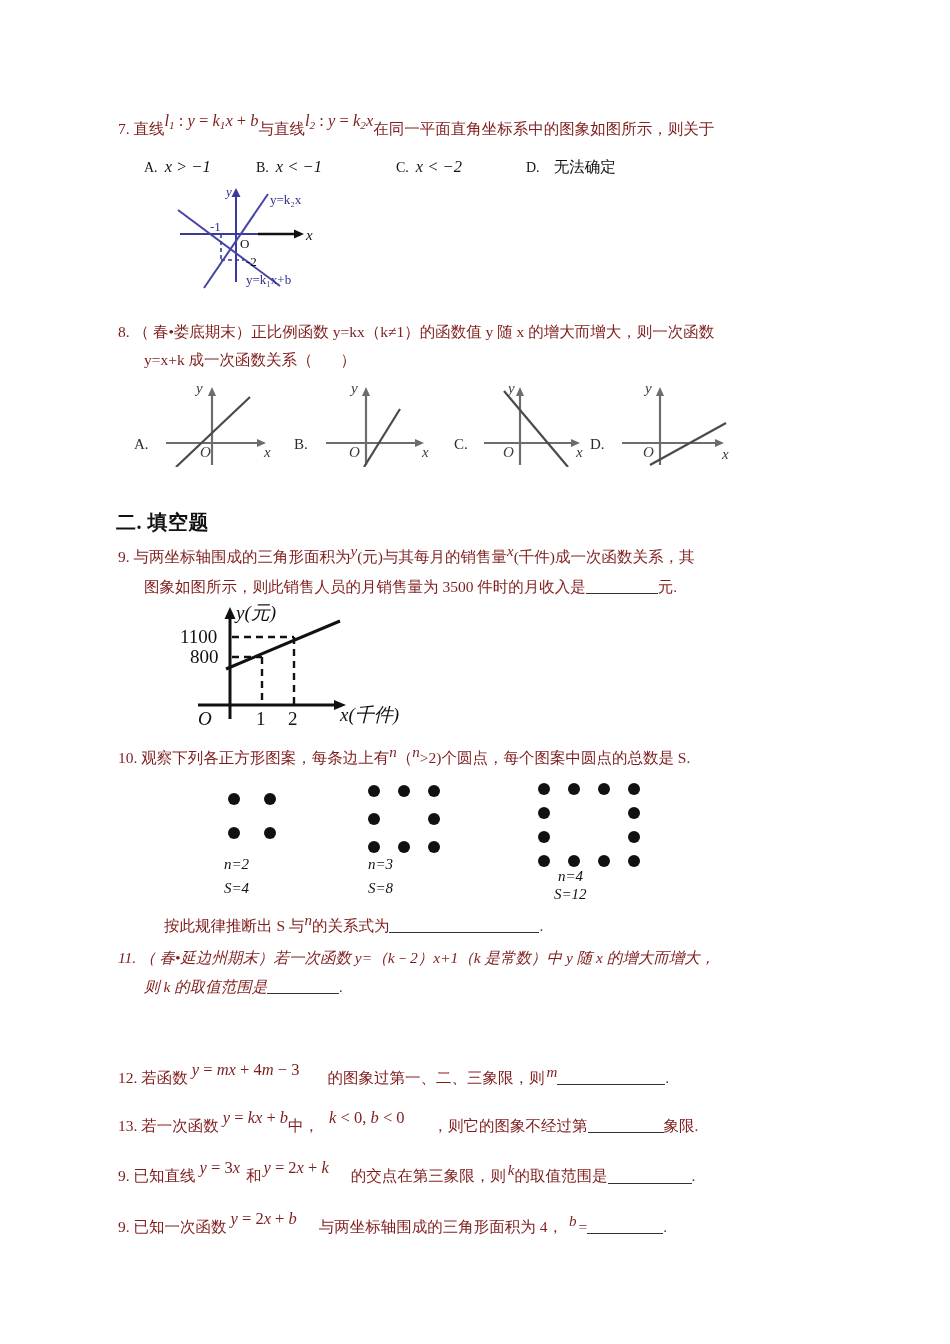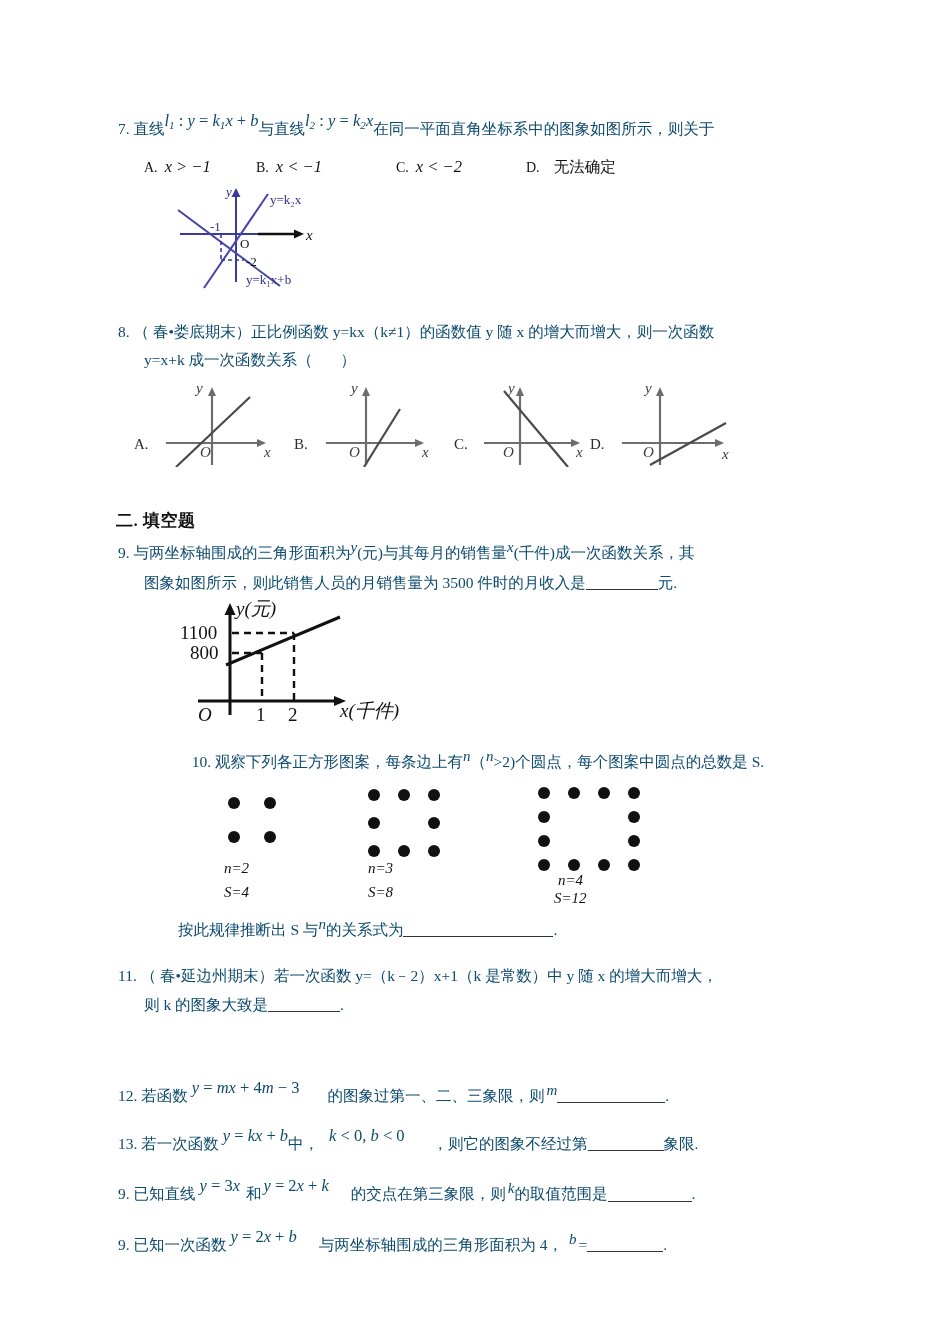--- a/index.html
+++ b/index.html
@@ -27,32 +27,32 @@
     left: 118px;
     top: 112px;
     width: 720px;
   }
 
   
   .q {
     position: relative;
     font-size: 15.5px;
     line-height: 1.95;
-    color: #0c4a6e;
+    color: #7f1d1d;
   }
   .qnum {
     display: inline-block;
   }
   .indent {
     display: block;
     margin-left: 26px;
   }
   .sec-title {
     font-weight: bold;
-    font-size: 17px;
+    font-size: 20px;
     letter-spacing: 0.5px;
   }
 
   
   .mi {
     font-family: "Liberation Serif", "DejaVu Serif", serif;
     font-style: italic;
     font-size: 16.5px;
   }
   .mn { font-style: normal; }
@@ -278,21 +278,21 @@
         <text class="txt-blk-i" x="68" y="18">y(元)</text>
         <text class="txt-blk-i" x="172" y="120">x(千件)</text>
         <text class="txt-blk-i" x="30" y="124" font-size="18">O</text>
         <text class="txt-blk" x="12" y="42" font-size="18">1100</text>
         <text class="txt-blk" x="22" y="62" font-size="18">800</text>
         <text class="txt-blk" x="88" y="124" font-size="18">1</text>
         <text class="txt-blk" x="120" y="124" font-size="18">2</text>
       </svg>
     </div>
 
-    <div class="q" style="margin-top:22px;line-height:1.9;text-align:center;">
+    <div class="q" style="margin-top:14px;line-height:1.9;">
       <span class="qnum">10.</span>
       <span>观察下列各正方形图案，每条边上有</span><span class="raise-sm">n</span><span>（</span><span class="raise-sm">n</span><span>&gt;2)个圆点，每个图案中圆点的总数是 S.</span>
     </div>
 
     <div class="fig" style="margin-left:90px;margin-top:8px;">
       <svg width="480" height="118" viewBox="0 0 480 118">
 
         <g>
           <circle cx="26" cy="18" r="6" fill="#111"></circle>
           <circle cx="62" cy="18" r="6" fill="#111"></circle>
@@ -328,30 +328,30 @@
           <circle cx="366" cy="80" r="6" fill="#111"></circle>
           <circle cx="396" cy="80" r="6" fill="#111"></circle>
           <circle cx="426" cy="80" r="6" fill="#111"></circle>
         </g>
         <text x="350" y="100" font-family="Liberation Serif, serif" font-style="italic" font-size="15" fill="#111">n=4</text>
         <text x="346" y="118" font-family="Liberation Serif, serif" font-style="italic" font-size="15" fill="#111">S=12</text>
       </svg>
     </div>
 
     <div class="q" style="margin-top:12px;line-height:1.9;">
-      <span class="indent" style="margin-left:60px;">
+      <span class="indent" style="margin-left:46px;">
         <span>按此规律推断出 S 与</span><span class="raise-sm">n</span><span>的关系式为</span><span class="blank" style="width:150px;"></span><span>.</span>
       </span>
     </div>
 
-    <div class="q" style="margin-top:18px;line-height:1.85;">
+    <div class="q" style="margin-top:4px;line-height:1.85;font-style:italic;">
       <span class="qnum">11.</span>
       <span>（ 春•延边州期末）若一次函数 y=（k﹣2）x+1（k 是常数）中 y 随 x 的增大而增大，</span>
       <span class="indent">
-        <span>则 k 的图象大致是</span><span class="blank" style="width:72px;"></span><span>.</span>
+        <span>则 k 的取值范围是</span><span class="blank" style="width:72px;"></span><span>.</span>
       </span>
     </div>
 
     <div class="q" style="margin-top:10px;line-height:2.2;">
       <span class="qnum">12.</span>
       <span>若函数</span><span class="raise" style="margin-left:4px;margin-right:28px;margin-top:48px;"><span class="mi">y</span><span class="mn"> = </span><span class="mi">mx</span><span class="mn"> + 4</span><span class="mi">m</span><span class="mn"> − 3</span></span><span>的图象过第一、二、三象限，则</span><span class="raise-sm" style="margin-left:2px;">m</span><span class="blank" style="width:108px;"></span><span>.</span>
     </div>
 
     <div class="q" style="margin-top:12px;line-height:2.2;">
       <span class="qnum">13.</span>

